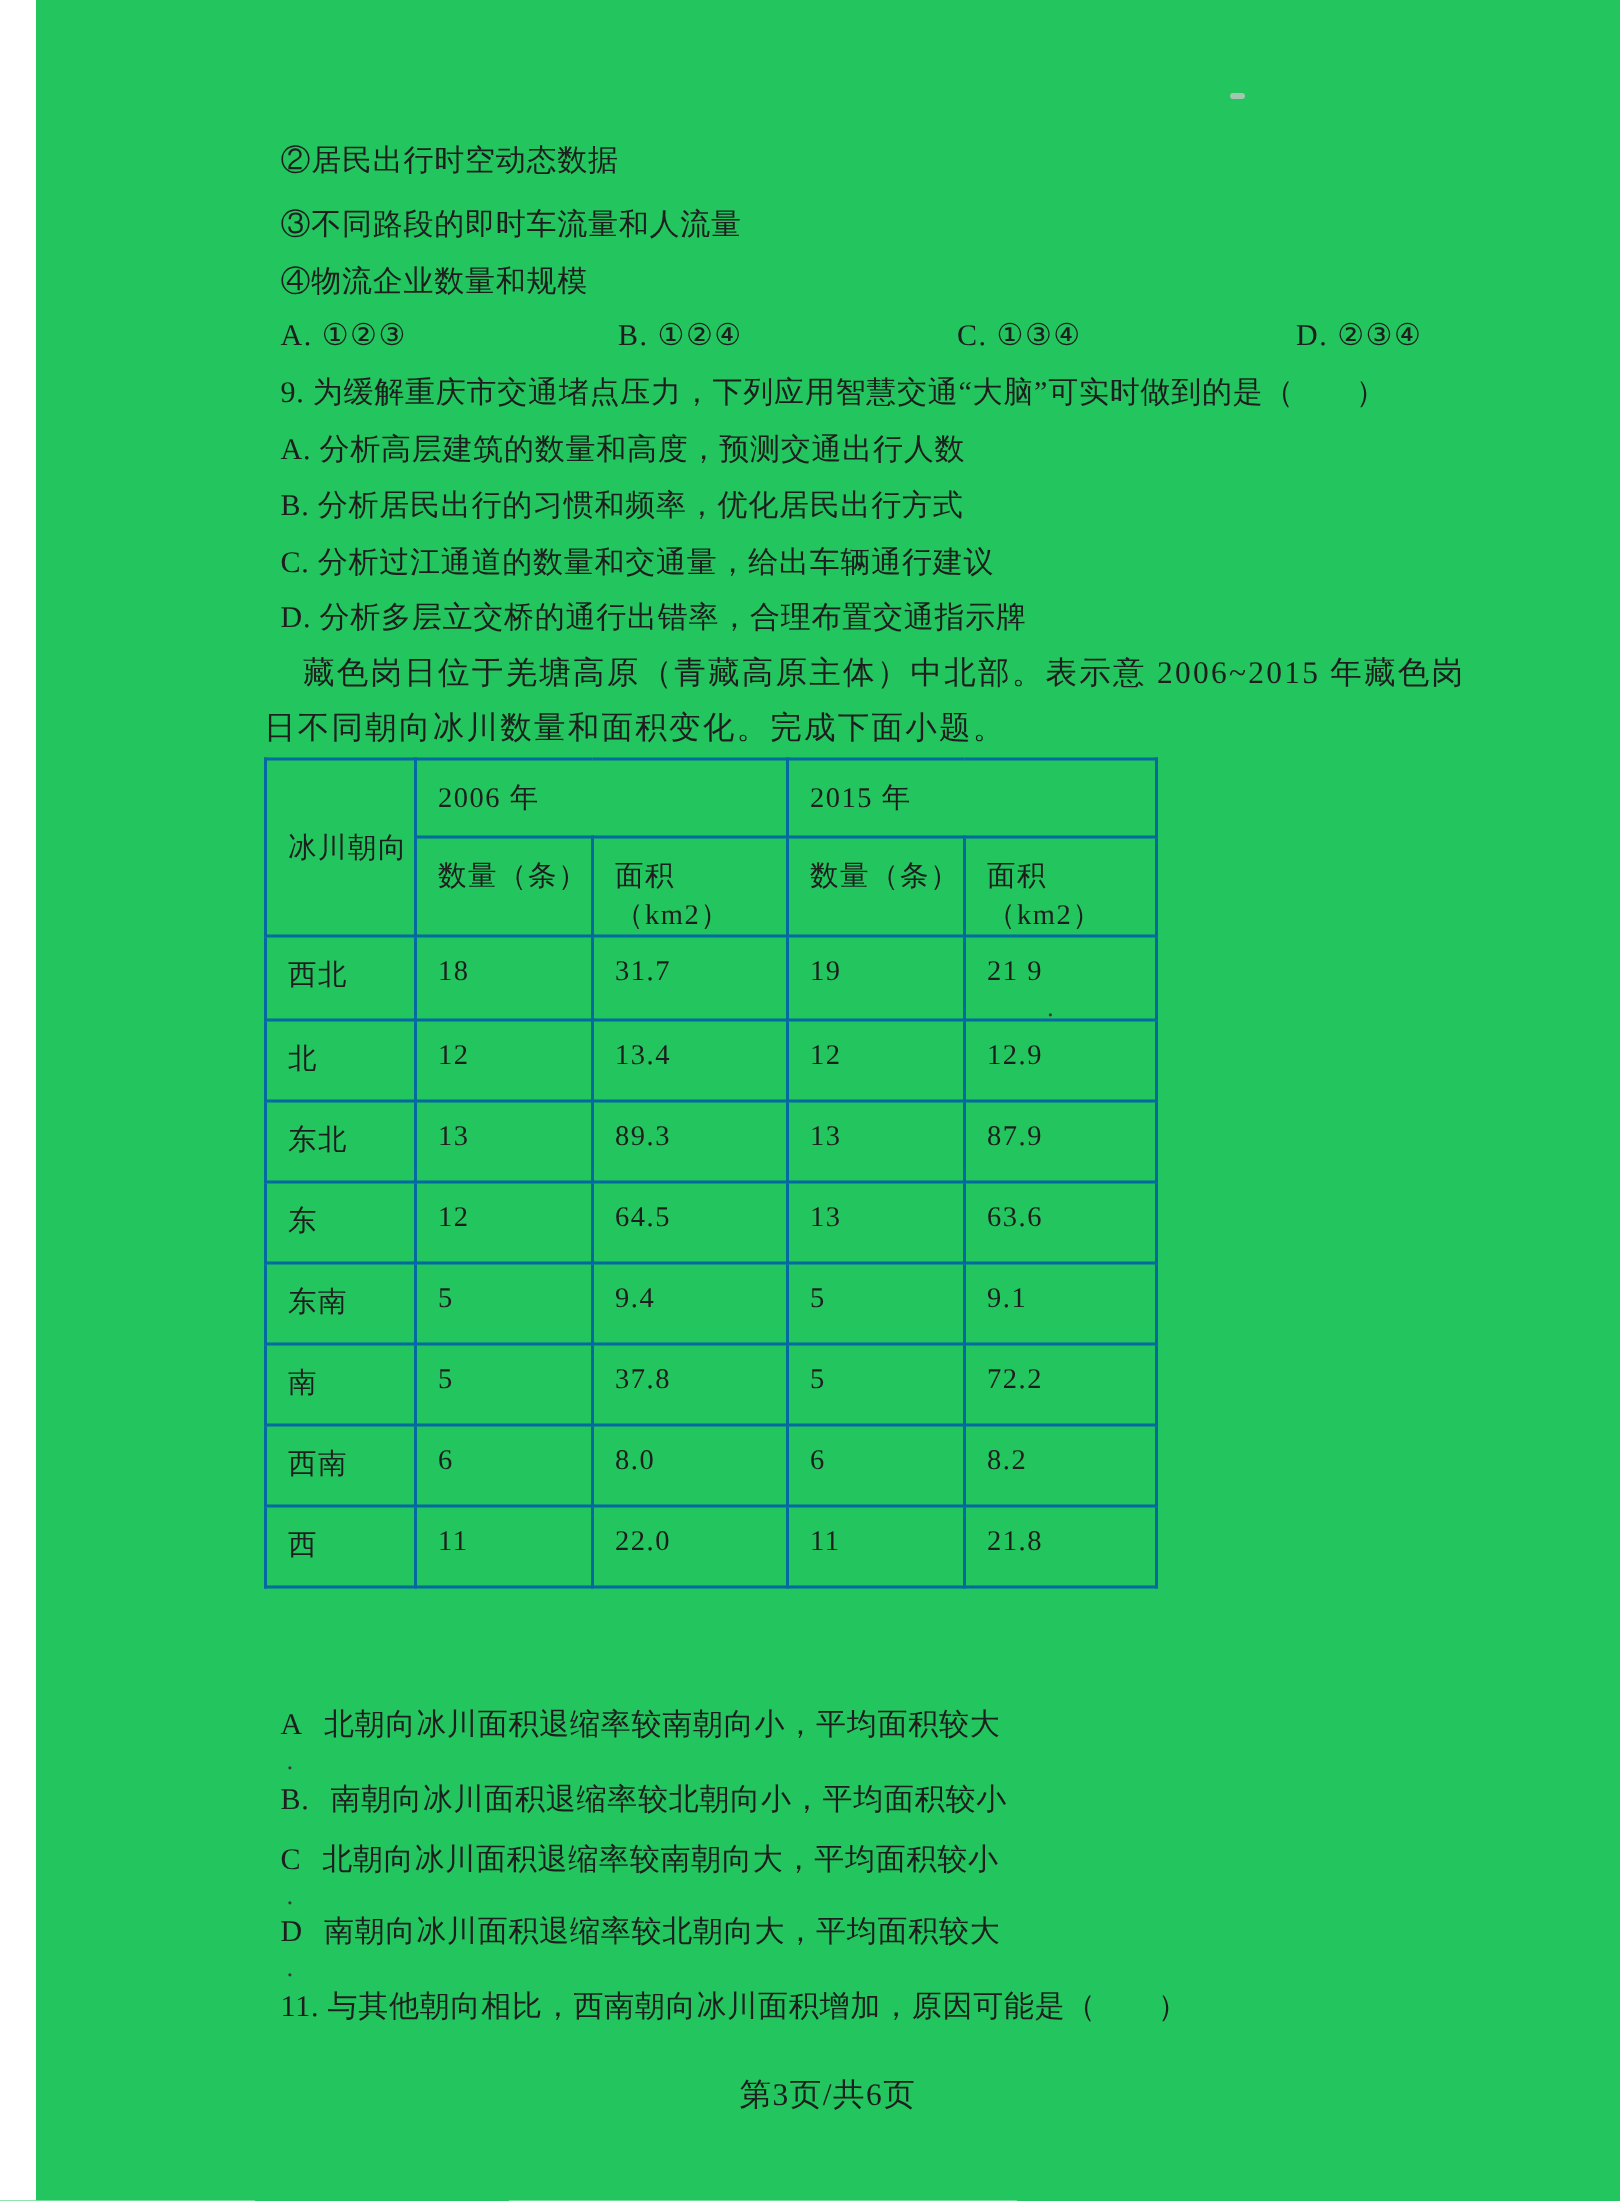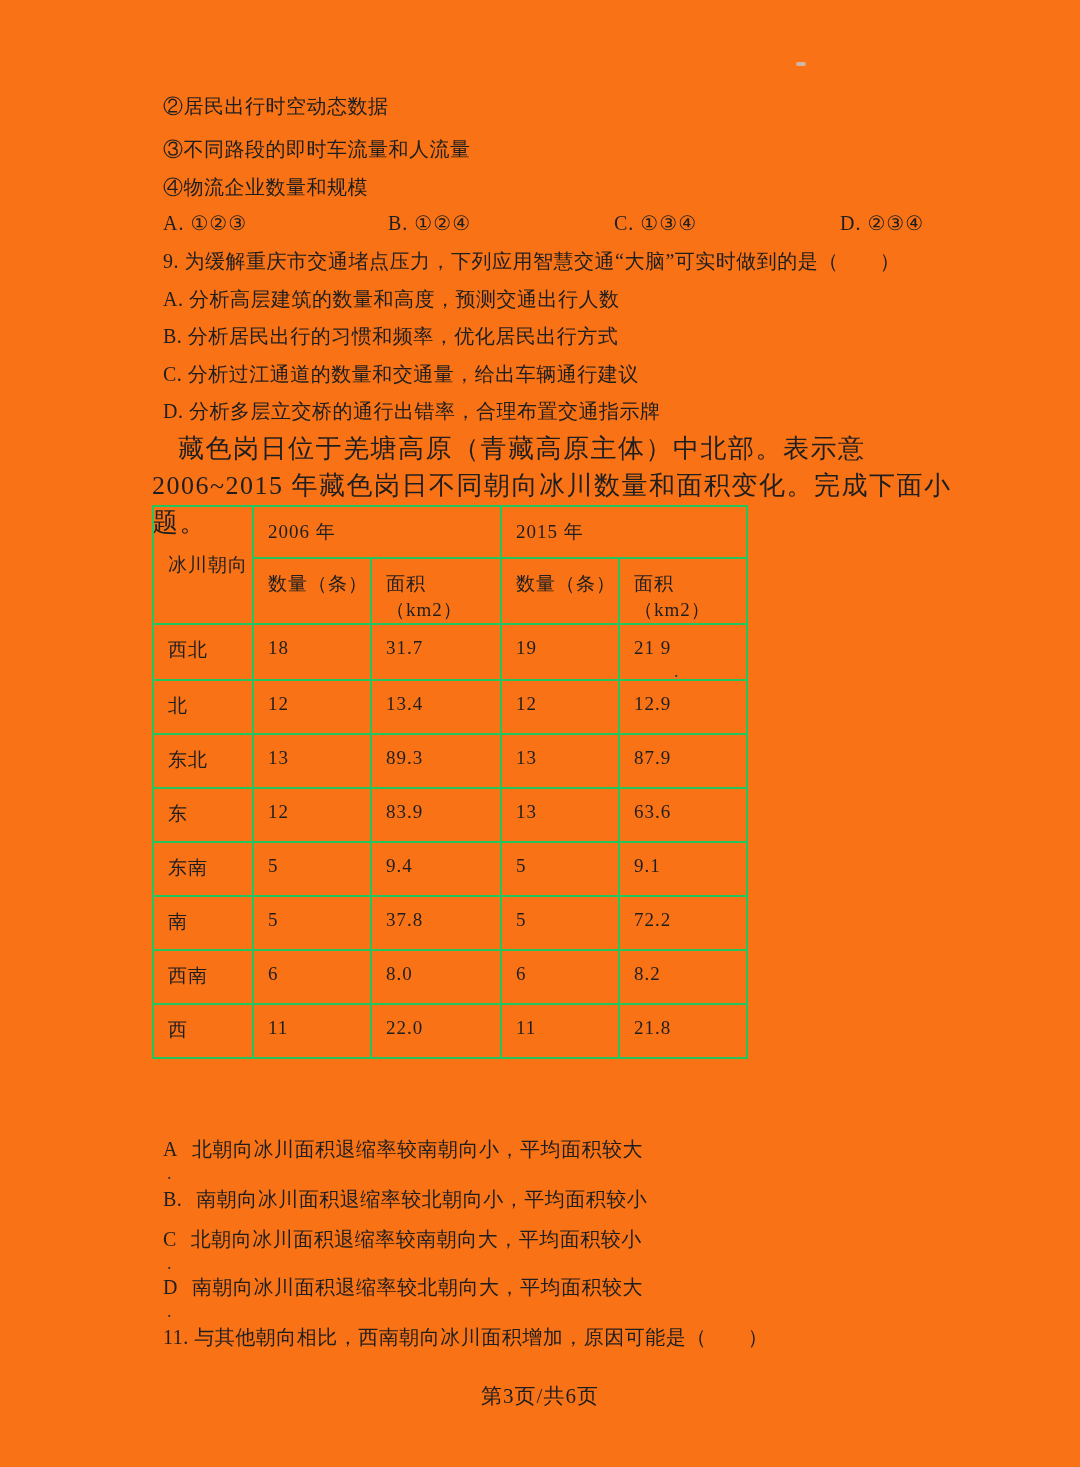--- a/index.html
+++ b/index.html
@@ -4,51 +4,51 @@
 <style>
   * { margin:0; padding:0; box-sizing:border-box; }
   html,body { width:1080px; height:1467px; }
   body {
     background:#ffffff;
     font-family:"Liberation Serif","DejaVu Serif",serif;
     color:#1e1e1e;
     position:relative;
     overflow:hidden;
   }
-  .page { position:absolute; inset:0; background:#f97316; }
+  .page { position:absolute; inset:0; background:#22c55e;margin-left:24px; }
   .line {
     position:absolute;
     left:163px;
     font-size:20px;
     letter-spacing:0.5px;
     white-space:nowrap;
   }
   .passage {
     position:absolute;
     left:152px;
     top:430px;
     width:806px;
-    font-size:26px;
+    font-size:21px;
     line-height:37px;
     letter-spacing:1.5px;
     text-indent:26px;
     white-space:normal;
   }
   .optrow-item { position:absolute; font-size:20px; letter-spacing:1px; white-space:nowrap; }
 
   table.glacier {
     position:absolute;
     left:152px;
     top:505px;
     border-collapse:collapse;
     table-layout:fixed;
     font-size:19px;
   }
   table.glacier th, table.glacier td {
-    border:2px solid #22c55e;
+    border:2px solid #0369a1;
     font-weight:normal;
     text-align:left;
     vertical-align:top;
     padding:12px 0 0 14px;
     letter-spacing:1px;
     position:relative;
   }
   table.glacier th.corner { vertical-align:middle; padding-top:0; }
   .cell-dot {
     position:absolute;
@@ -152,21 +152,21 @@
     <tr style="height:54px">
       <td>东北</td>
       <td>13</td>
       <td>89.3</td>
       <td>13</td>
       <td>87.9</td>
     </tr>
     <tr style="height:54px">
       <td>东</td>
       <td>12</td>
-      <td>83.9</td>
+      <td>64.5</td>
       <td>13</td>
       <td>63.6</td>
     </tr>
     <tr style="height:54px">
       <td>东南</td>
       <td>5</td>
       <td>9.4</td>
       <td>5</td>
       <td>9.1</td>
     </tr>

